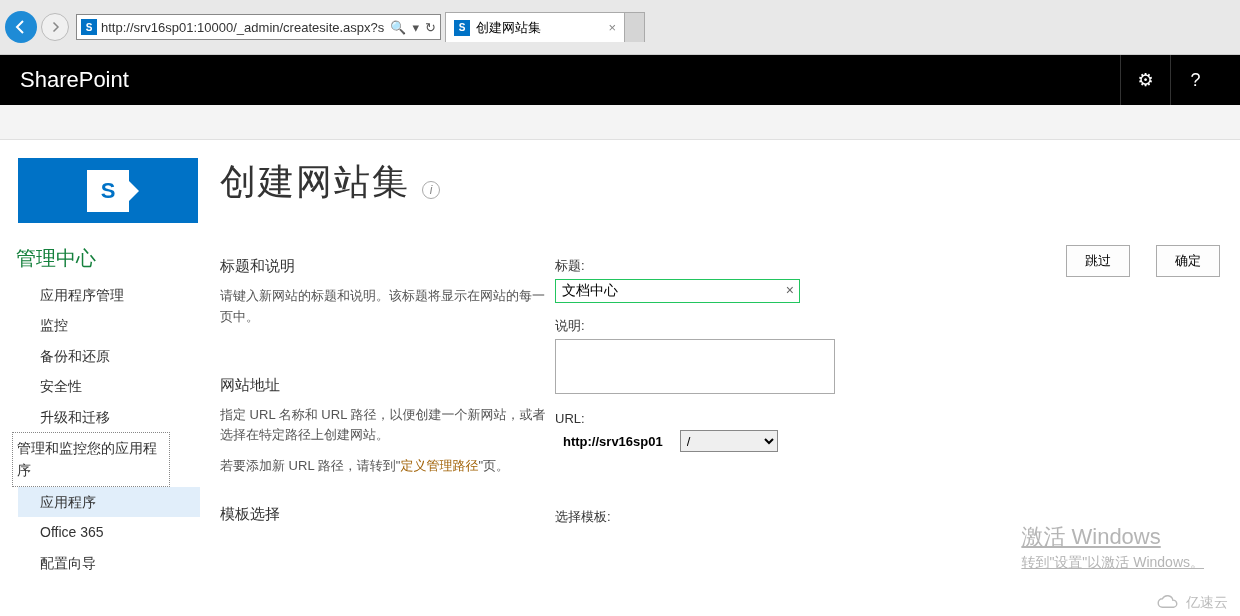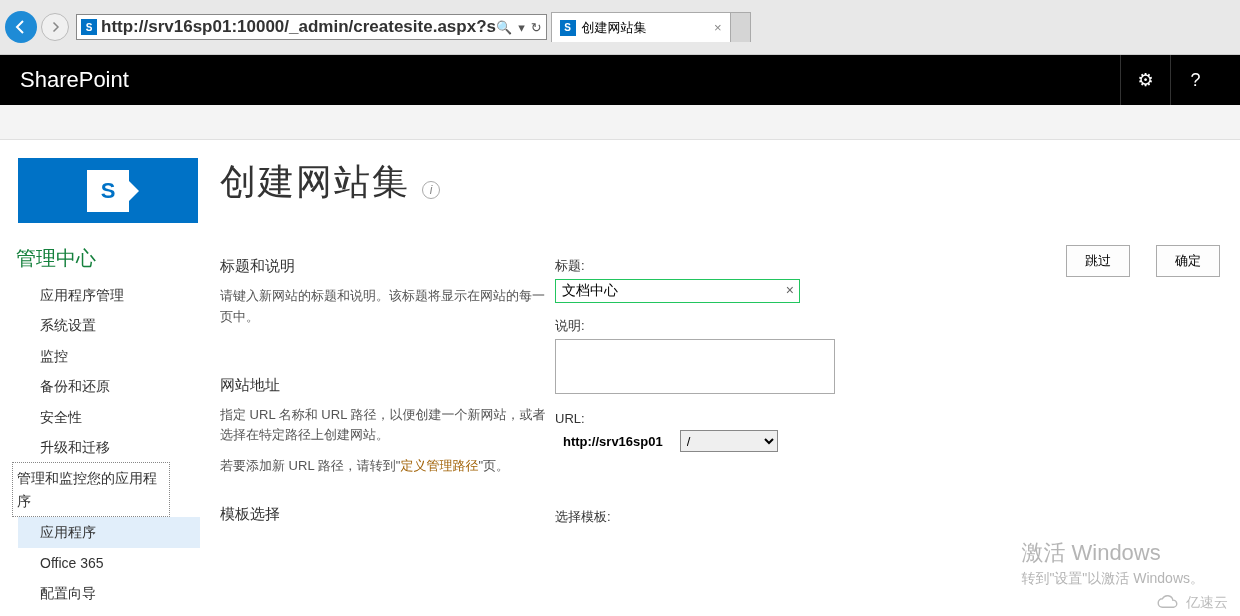--- a/index.html
+++ b/index.html
@@ -5,21 +5,21 @@
     * { margin: 0; padding: 0; box-sizing: border-box; font-family: "Segoe UI", "Microsoft YaHei", sans-serif; }
     body { width: 1240px; height: 616px; overflow: hidden; background: #fff; position: relative; }
     
     
     .browser-chrome { height: 55px; background: #e8e8e8; border-bottom: 1px solid #ccc; display: flex; align-items: center; }
     .nav-buttons { display: flex; align-items: center; padding: 0 3px; }
     .nav-back { width: 32px; height: 32px; border-radius: 50%; background: #1e8bd6; color: #fff; display: flex; align-items: center; justify-content: center; font-size: 18px; margin-left: 2px; }
     .nav-forward { width: 28px; height: 28px; border-radius: 50%; border: 1px solid #bbb; color: #888; display: flex; align-items: center; justify-content: center; font-size: 14px; margin-left: 4px; background: #f0f0f0; }
     .addr-bar { flex: 0 0 365px; margin-left: 4px; height: 26px; border: 1px solid #888; background: #fff; display: flex; align-items: center; padding: 0 4px; }
     .addr-icon { width: 16px; height: 16px; background: #0072c6; color: #fff; font-size: 10px; display: flex; align-items: center; justify-content: center; margin-right: 4px; font-weight: bold; }
-    .addr-text { flex: 1; font-size: 17px; color: #333; overflow: hidden; white-space: nowrap; font-weight: bold; }
+    .addr-text { flex: 1; font-size: 13px; color: #333; overflow: hidden; white-space: nowrap; }
     .addr-controls { display: flex; align-items: center; gap: 6px; color: #555; font-size: 13px; }
     .tab-bar { display: flex; margin-left: 4px; align-items: center; }
     .tab { height: 30px; background: #fff; border: 1px solid #aaa; border-bottom: none; display: flex; align-items: center; padding: 0 8px; min-width: 180px; font-size: 13px; }
     .tab-icon { width: 16px; height: 16px; background: #0072c6; color: #fff; font-size: 10px; display: flex; align-items: center; justify-content: center; margin-right: 6px; font-weight: bold; }
     .tab-close { margin-left: auto; color: #888; cursor: pointer; }
     .new-tab { width: 20px; height: 30px; background: #d5d5d5; border: 1px solid #aaa; border-left: none; border-bottom: none; }
     
     
     .suite-bar { height: 50px; background: #000; color: #fff; display: flex; align-items: center; padding: 0 20px; }
     .suite-brand { font-size: 22px; font-weight: 300; }
@@ -63,21 +63,21 @@
     .text-input-wrap { position: relative; width: 245px; }
     .text-input { width: 245px; height: 24px; border: 1px solid #22c55e; padding: 2px 24px 2px 6px; font-size: 14px; }
     .input-clear { position: absolute; right: 6px; top: 3px; color: #666; cursor: pointer; font-size: 14px; }
     .textarea { width: 280px; height: 55px; border: 1px solid #ababab; padding: 4px; resize: none; }
     .url-row { display: flex; align-items: center; gap: 17px; margin-top: 4px; }
     .url-prefix { font-weight: bold; padding-left: 8px; }
     .url-select { border: 1px solid #888; background: #efefef; padding: 1px 2px; font-size: 13px; height: 22px; width: 98px; }
     .field-block { margin-bottom: 14px; }
     
     
-    .win-activate { position: absolute; right: 36px; bottom: 28px; color: #b5b5b5; text-align: left; }
+    .win-activate { position: absolute; right: 36px; bottom: 44px; color: #b5b5b5; text-align: left; text-decoration: underline; }
     .win-activate-title { font-size: 22px; font-weight: 400; }
     .win-activate-sub { font-size: 14px; margin-top: 2px; }
     .cloud-logo { position: absolute; right: 12px; bottom: 4px; color: #bbb; font-size: 14px; display: flex; align-items: flex-start; gap: 4px; }
     .cloud-logo svg { width: 28px; height: 18px; }
   </style>
 </head>
 <body>
 
 <div class="browser-chrome">
   <div class="nav-buttons">
@@ -126,21 +126,20 @@
 
 <div class="content">
 
   <div class="sidebar">
     <div class="sp-logo-tile">
       <div class="sp-logo-inner">S</div>
     </div>
     <div class="nav-header">管理中心</div>
     <ul class="nav-list">
       <li class="nav-item">应用程序管理</li>
-      <li class="nav-item">系统设置</li>
       <li class="nav-item">监控</li>
       <li class="nav-item">备份和还原</li>
       <li class="nav-item">安全性</li>
       <li class="nav-item">升级和迁移</li>
       <li class="nav-item bordered">管理和监控您的应用程序</li>
       <li class="nav-item active">应用程序</li>
       <li class="nav-item">Office 365</li>
       <li class="nav-item">配置向导</li>
     </ul>
   </div>

